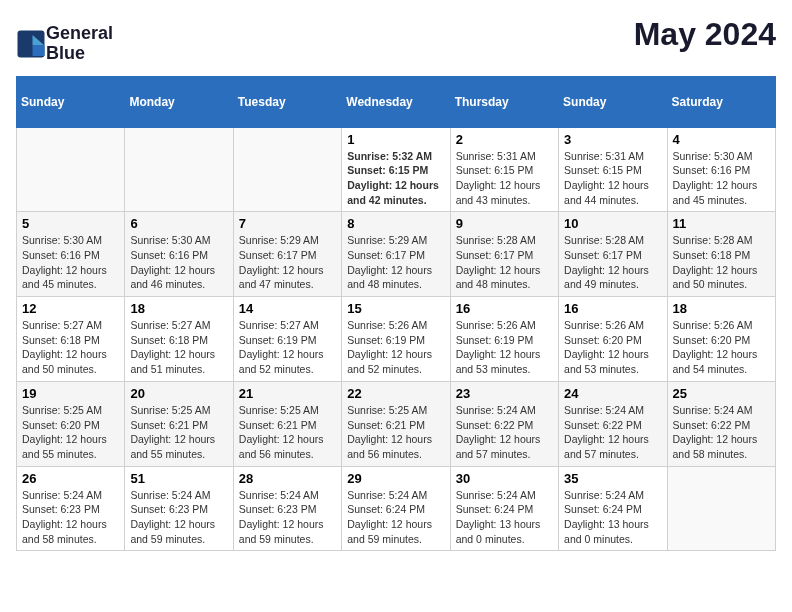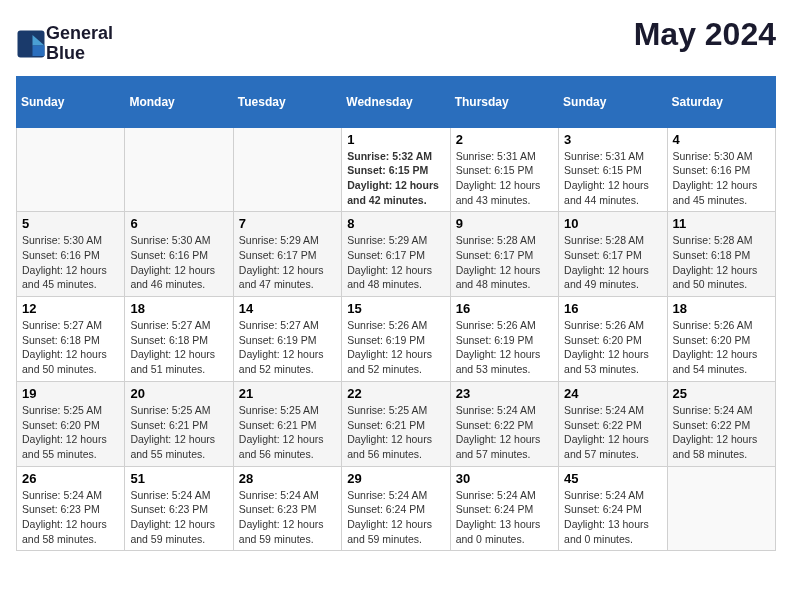--- a/index.html
+++ b/index.html
@@ -338,21 +338,21 @@
 and 59 minutes.</div>
         </td>
         <td>
           <div class="day-num">30</div>
           <div class="day-info" style="white-space: pre-line;">Sunrise: 5:24 AM
 Sunset: 6:24 PM
 Daylight: 13 hours
 and 0 minutes.</div>
         </td>
         <td>
-          <div class="day-num">45</div>
+          <div class="day-num">35</div>
           <div class="day-info" style="white-space: pre-line;">Sunrise: 5:24 AM
 Sunset: 6:24 PM
 Daylight: 13 hours
 and 0 minutes.</div>
         </td>
         <td class="empty-cell"></td>
       </tr>
     </tbody>
 </table>
 

